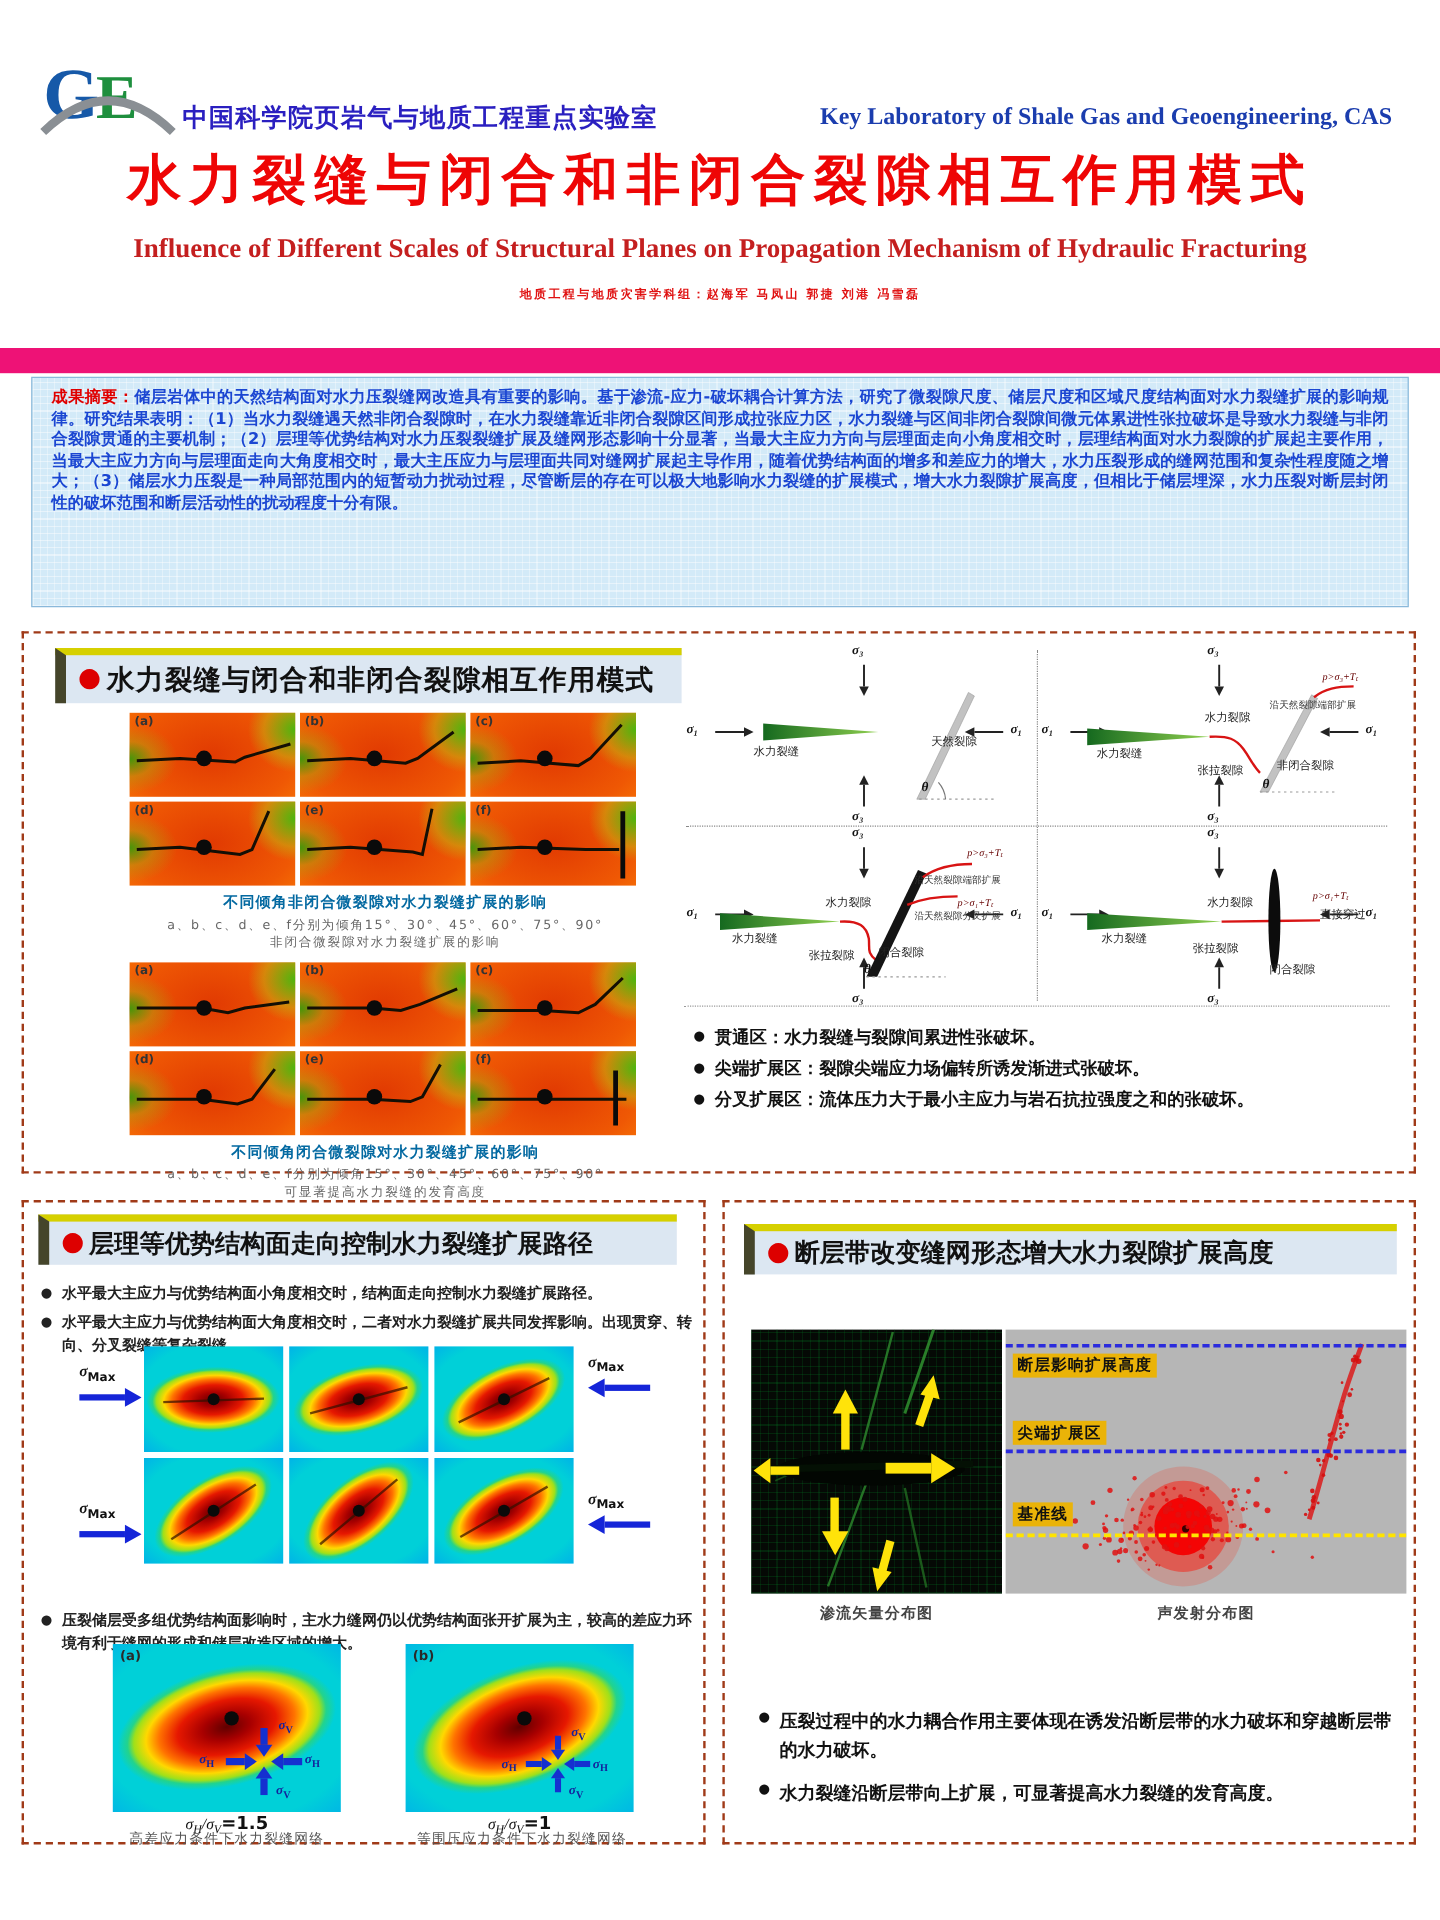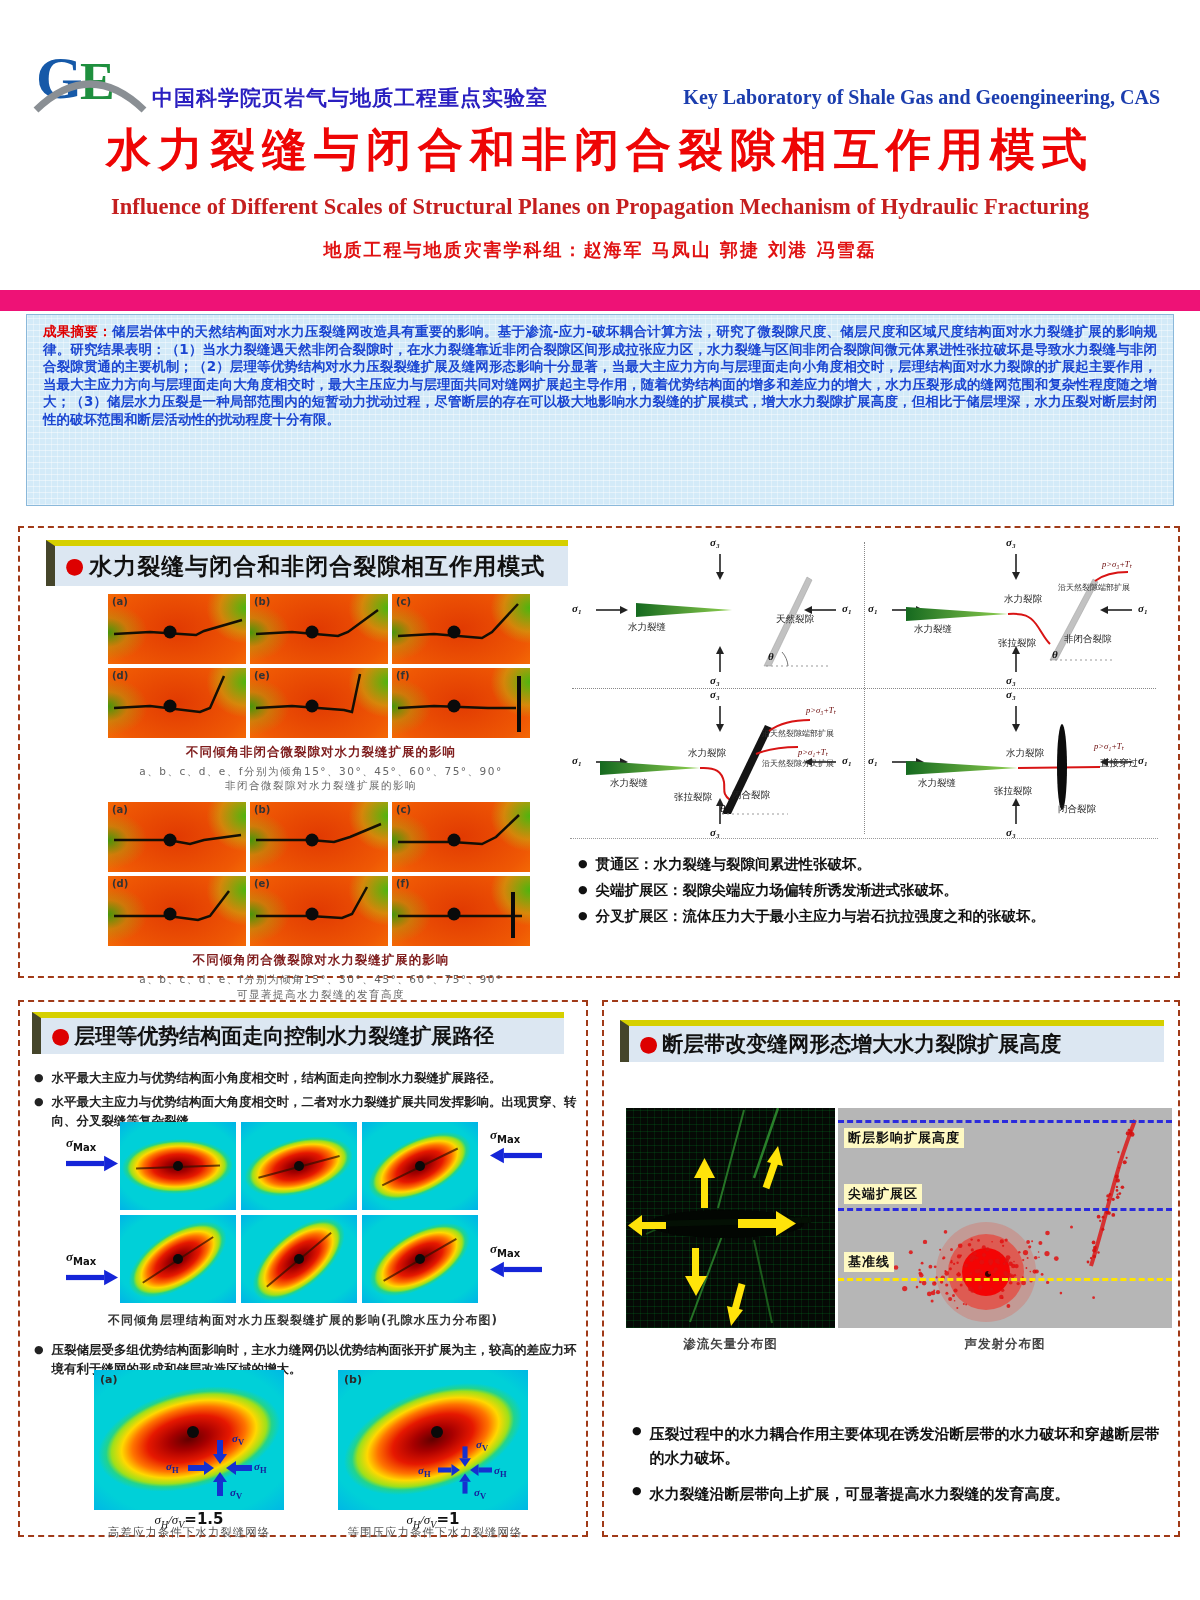--- a/index.html
+++ b/index.html
@@ -8,21 +8,21 @@
 
   
   .logo{position:absolute;left:36px;top:50px;width:110px;height:80px;}
   .logo .lg{position:absolute;left:0;top:-6px;font:bold 60px "Liberation Serif",serif;color:#1659a8;}
   .logo .le{position:absolute;left:44px;top:2px;font:bold 52px "Liberation Serif",serif;color:#1e8f3e;}
   .logo .arc{position:absolute;left:-4px;top:18px;width:116px;height:46px;}
   .labcn{position:absolute;left:152px;top:84px;font-size:21px;font-weight:bold;color:#2a1fc0;letter-spacing:1px;}
   .laben{position:absolute;right:40px;top:86px;font:bold 20px "Liberation Serif",serif;color:#1b3dae;}
   .titlecn{position:absolute;left:0;right:0;top:120px;text-align:center;font-size:45px;font-weight:900;color:#ee0505;letter-spacing:7px;}
   .titleen{position:absolute;left:0;right:0;top:194px;text-align:center;font:bold 22.5px "Liberation Serif",serif;color:#c41f1f;}
-  .authors{position:absolute;left:0;right:0;top:238px;text-align:center;font-size:18px;font-weight:bold;color:#e01212;letter-spacing:2px;}
+  .authors{position:absolute;left:0;right:0;top:238px;text-align:center;font-size:10px;font-weight:bold;color:#e01212;letter-spacing:2px;}
   .magbar{position:absolute;left:0;right:0;top:290px;height:21px;background:#ee1276;}
 
   
   .abstract{position:absolute;left:26px;right:26px;top:314px;height:192px;box-sizing:border-box;
     background:
       repeating-linear-gradient(0deg, rgba(255,255,255,.45) 0 1px, transparent 1px 6px),
       repeating-linear-gradient(90deg, rgba(255,255,255,.35) 0 1px, transparent 1px 6px),
       #d3eaf8;
     border:1px solid #8ab8da;padding:8px 16px;
     font-size:13.5px;font-weight:bold;color:#1b46d2;line-height:17.6px;text-align:justify;}
@@ -44,21 +44,21 @@
   
   .p1left{position:absolute;left:88px;top:66px;width:426px;}
   .hmgrid{display:grid;grid-template-columns:repeat(3,138px);grid-gap:4px;}
   .hm{position:relative;width:138px;height:70px;overflow:hidden;
     background:
       radial-gradient(90% 130% at 0% 55%, rgba(40,160,10,.85) 0%, rgba(150,190,20,.35) 16%, rgba(250,140,10,0) 32%),
       radial-gradient(42% 75% at 100% 20%, rgba(60,190,15,.9) 0%, rgba(180,210,20,.4) 45%, rgba(0,0,0,0) 68%),
       radial-gradient(130% 170% at 50% 50%, #e13a02 0%, #ef5804 38%, #f97f06 62%, #fcaa08 82%, #f2cf0c 100%);}
   .hm .cr{position:absolute;left:4px;top:2px;font-size:10px;color:#333;font-weight:bold;z-index:2;}
   .hm svg{position:absolute;left:0;top:0;}
-  .figcap{margin-top:6px;text-align:center;font-size:12.5px;color:#7f1d1d;letter-spacing:1px;font-weight:bold;font-family:Liberation Mono, monospace;}
+  .figcap{margin-top:6px;text-align:center;font-size:12.5px;color:#0369a1;letter-spacing:1px;font-weight:bold;font-family:Liberation Mono, monospace;}
   .subcap{margin-top:3px;text-align:center;font-size:10.5px;color:#666;letter-spacing:1.5px;line-height:1.35;}
   .gap10{height:10px;}
 
   
   .p1right{position:absolute;left:550px;top:10px;width:596px;}
   .diagarea{position:relative;width:588px;height:300px;border-bottom:1px dotted #999;}
   .diagarea .vdiv{position:absolute;left:50%;top:4px;bottom:4px;border-left:1px dotted #888;}
   .diagarea .hdiv{position:absolute;top:50%;left:2px;right:2px;border-top:1px dotted #888;}
   .quad{position:absolute;width:292px;height:148px;}
   #q1{left:0;top:0;} #q2{left:296px;top:0;} #q3{left:0;top:152px;} #q4{left:296px;top:152px;}
@@ -118,21 +118,21 @@
 
   
   .seepfig{position:absolute;left:22px;top:106px;width:209px;height:220px;
      background:
        repeating-linear-gradient(0deg, rgba(0,150,40,.20) 0 1px, transparent 1px 7px),
        repeating-linear-gradient(90deg, rgba(0,150,40,.16) 0 1px, transparent 1px 7px),
        #050905;}
   .aefig{position:absolute;left:234px;top:106px;width:334px;height:220px;background:#b6b6b6;overflow:hidden;}
   .bdash{position:absolute;left:0;right:0;border-top:3px dashed #2b2bdd;}
   .ydash{position:absolute;left:0;right:0;border-top:3px dashed #ffe400;}
-  .aelab{position:absolute;background:#fef9c3;color:#111;font-size:13px;font-weight:bold;padding:1px 4px;letter-spacing:1px;}
+  .aelab{position:absolute;background:#eab308;color:#111;font-size:13px;font-weight:bold;padding:1px 4px;letter-spacing:1px;}
   .p3cap{position:absolute;top:334px;text-align:center;font-size:12.5px;color:#444;font-weight:bold;letter-spacing:1px;}
   #p3capl{left:22px;width:209px;} #p3capr{left:234px;width:334px;}
   .p3bullets{position:absolute;left:28px;right:18px;top:408px;}
 
   .yar{fill:#ffe30a;}
 </style>
 </head>
 <body>
 
 <svg width="0" height="0" style="position:absolute" aria-hidden="true">
@@ -477,21 +477,20 @@
           <div class="rbe" style="transform: rotate(-40deg);"></div>
           <div class="rbl" style="transform: rotate(-40deg);"></div>
           <div class="rbd"></div>
         </div>
         <div class="rb">
           <div class="rbe" style="transform: rotate(-30deg);"></div>
           <div class="rbl" style="transform: rotate(-30deg);"></div>
           <div class="rbd"></div>
         </div>
       </div>
-    <div class="p2cap">不同倾角层理结构面对水力压裂裂缝扩展的影响(孔隙水压力分布图)</div>
     <div class="p2mid">
       <div class="bitem">
           <span class="bdot">●</span>
           <span>压裂储层受多组优势结构面影响时，主水力缝网仍以优势结构面张开扩展为主，较高的差应力环境有利于缝网的形成和储层改造区域的增大。</span>
         </div>
     </div>
 
     <div class="bigfig" id="figa">
       <span class="cr">(a)</span>
       <div class="rbe" style="transform:rotate(-14deg)"></div>

